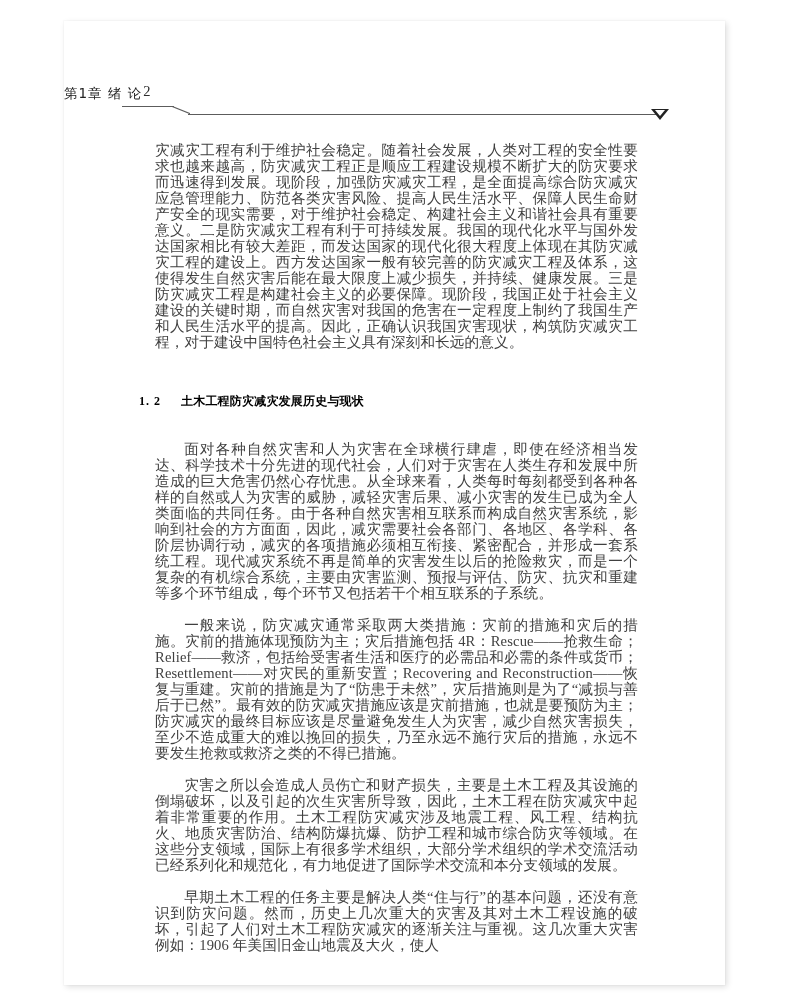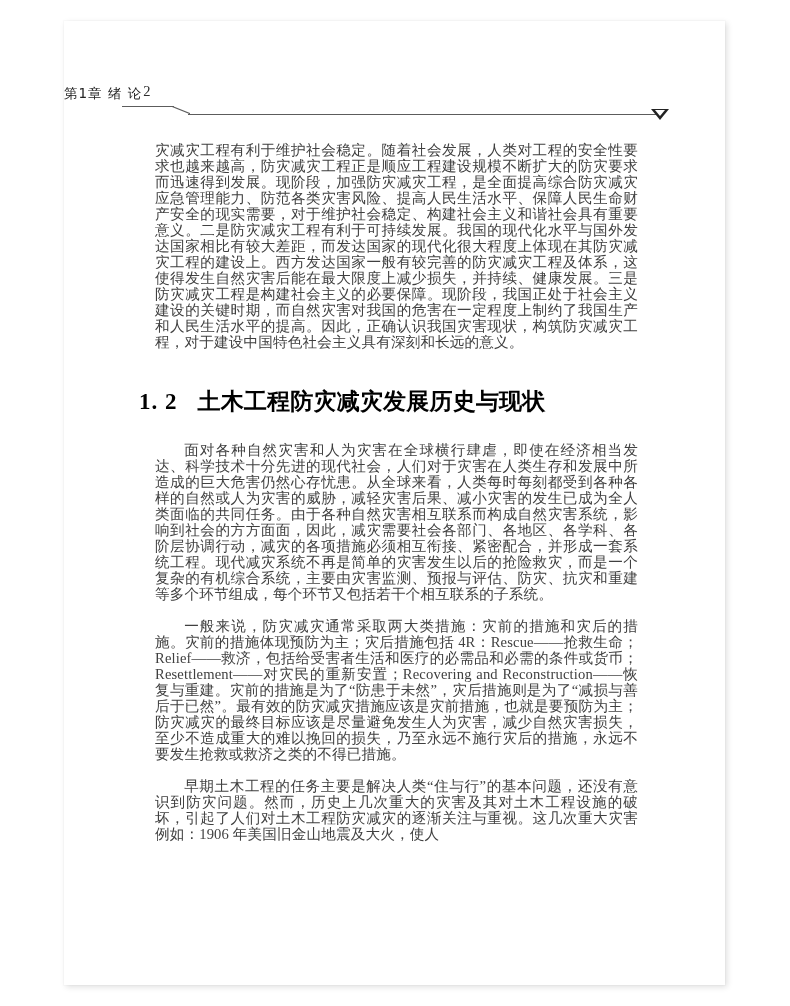--- a/index.html
+++ b/index.html
@@ -131,21 +131,21 @@
     text-justify: inter-ideograph;
     letter-spacing: 0.15px;
     font-family: "Liberation Serif", "DejaVu Serif", serif;
   }
   p.indent {
     text-indent: 2em;
     font-family: Liberation Serif, serif;
   }
   h2.section-heading {
     margin: 0;
-    font-size: 23px;
+    font-size: 12px;
     line-height: 22px;
     font-weight: bold;
     color: #000000;
     font-family: "DejaVu Sans", "Liberation Sans", sans-serif;
     letter-spacing: 0.2px;
   }
   .sec-num {
     font-family: "Liberation Serif", "DejaVu Serif", serif;
     font-weight: bold;
     letter-spacing: 1px;
@@ -180,18 +180,19 @@
       <div class="spacer-before-heading"></div>
 
       <h2 class="section-heading">
         <span class="sec-num">1. 2</span><span class="sec-gap"></span><span>土木工程防灾减灾发展历史与现状</span>
       </h2>
 
       <div class="spacer-after-heading"></div>
 
       <p class="para indent">面对各种自然灾害和人为灾害在全球横行肆虐，即使在经济相当发达、科学技术十分先进的现代社会，人们对于灾害在人类生存和发展中所造成的巨大危害仍然心存忧患。从全球来看，人类每时每刻都受到各种各样的自然或人为灾害的威胁，减轻灾害后果、减小灾害的发生已成为全人类面临的共同任务。由于各种自然灾害相互联系而构成自然灾害系统，影响到社会的方方面面，因此，减灾需要社会各部门、各地区、各学科、各阶层协调行动，减灾的各项措施必须相互衔接、紧密配合，并形成一套系统工程。现代减灾系统不再是简单的灾害发生以后的抢险救灾，而是一个复杂的有机综合系统，主要由灾害监测、预报与评估、防灾、抗灾和重建等多个环节组成，每个环节又包括若干个相互联系的子系统。</p>
       <p class="para indent">一般来说，防灾减灾通常采取两大类措施：灾前的措施和灾后的措施。灾前的措施体现预防为主；灾后措施包括 4R：Rescue——抢救生命；Relief——救济，包括给受害者生活和医疗的必需品和必需的条件或货币；Resettlement——对灾民的重新安置；Recovering and Reconstruction——恢复与重建。灾前的措施是为了“防患于未然”，灾后措施则是为了“减损与善后于已然”。最有效的防灾减灾措施应该是灾前措施，也就是要预防为主；防灾减灾的最终目标应该是尽量避免发生人为灾害，减少自然灾害损失，至少不造成重大的难以挽回的损失，乃至永远不施行灾后的措施，永远不要发生抢救或救济之类的不得已措施。</p>
+      <p class="para indent">灾害之所以会造成人员伤亡和财产损失，主要是土木工程及其设施的倒塌破坏，以及引起的次生灾害所导致，因此，土木工程在防灾减灾中起着非常重要的作用。土木工程防灾减灾涉及地震工程、风工程、结构抗火、地质灾害防治、结构防爆抗爆、防护工程和城市综合防灾等领域。在这些分支领域，国际上有很多学术组织，大部分学术组织的学术交流活动已经系列化和规范化，有力地促进了国际学术交流和本分支领域的发展。</p>
       <p class="para indent">早期土木工程的任务主要是解决人类“住与行”的基本问题，还没有意识到防灾问题。然而，历史上几次重大的灾害及其对土木工程设施的破坏，引起了人们对土木工程防灾减灾的逐渐关注与重视。这几次重大灾害例如：1906 年美国旧金山地震及大火，使人</p>
 
     </div>
 
   </div>
 </div>
 
 </body></html>

